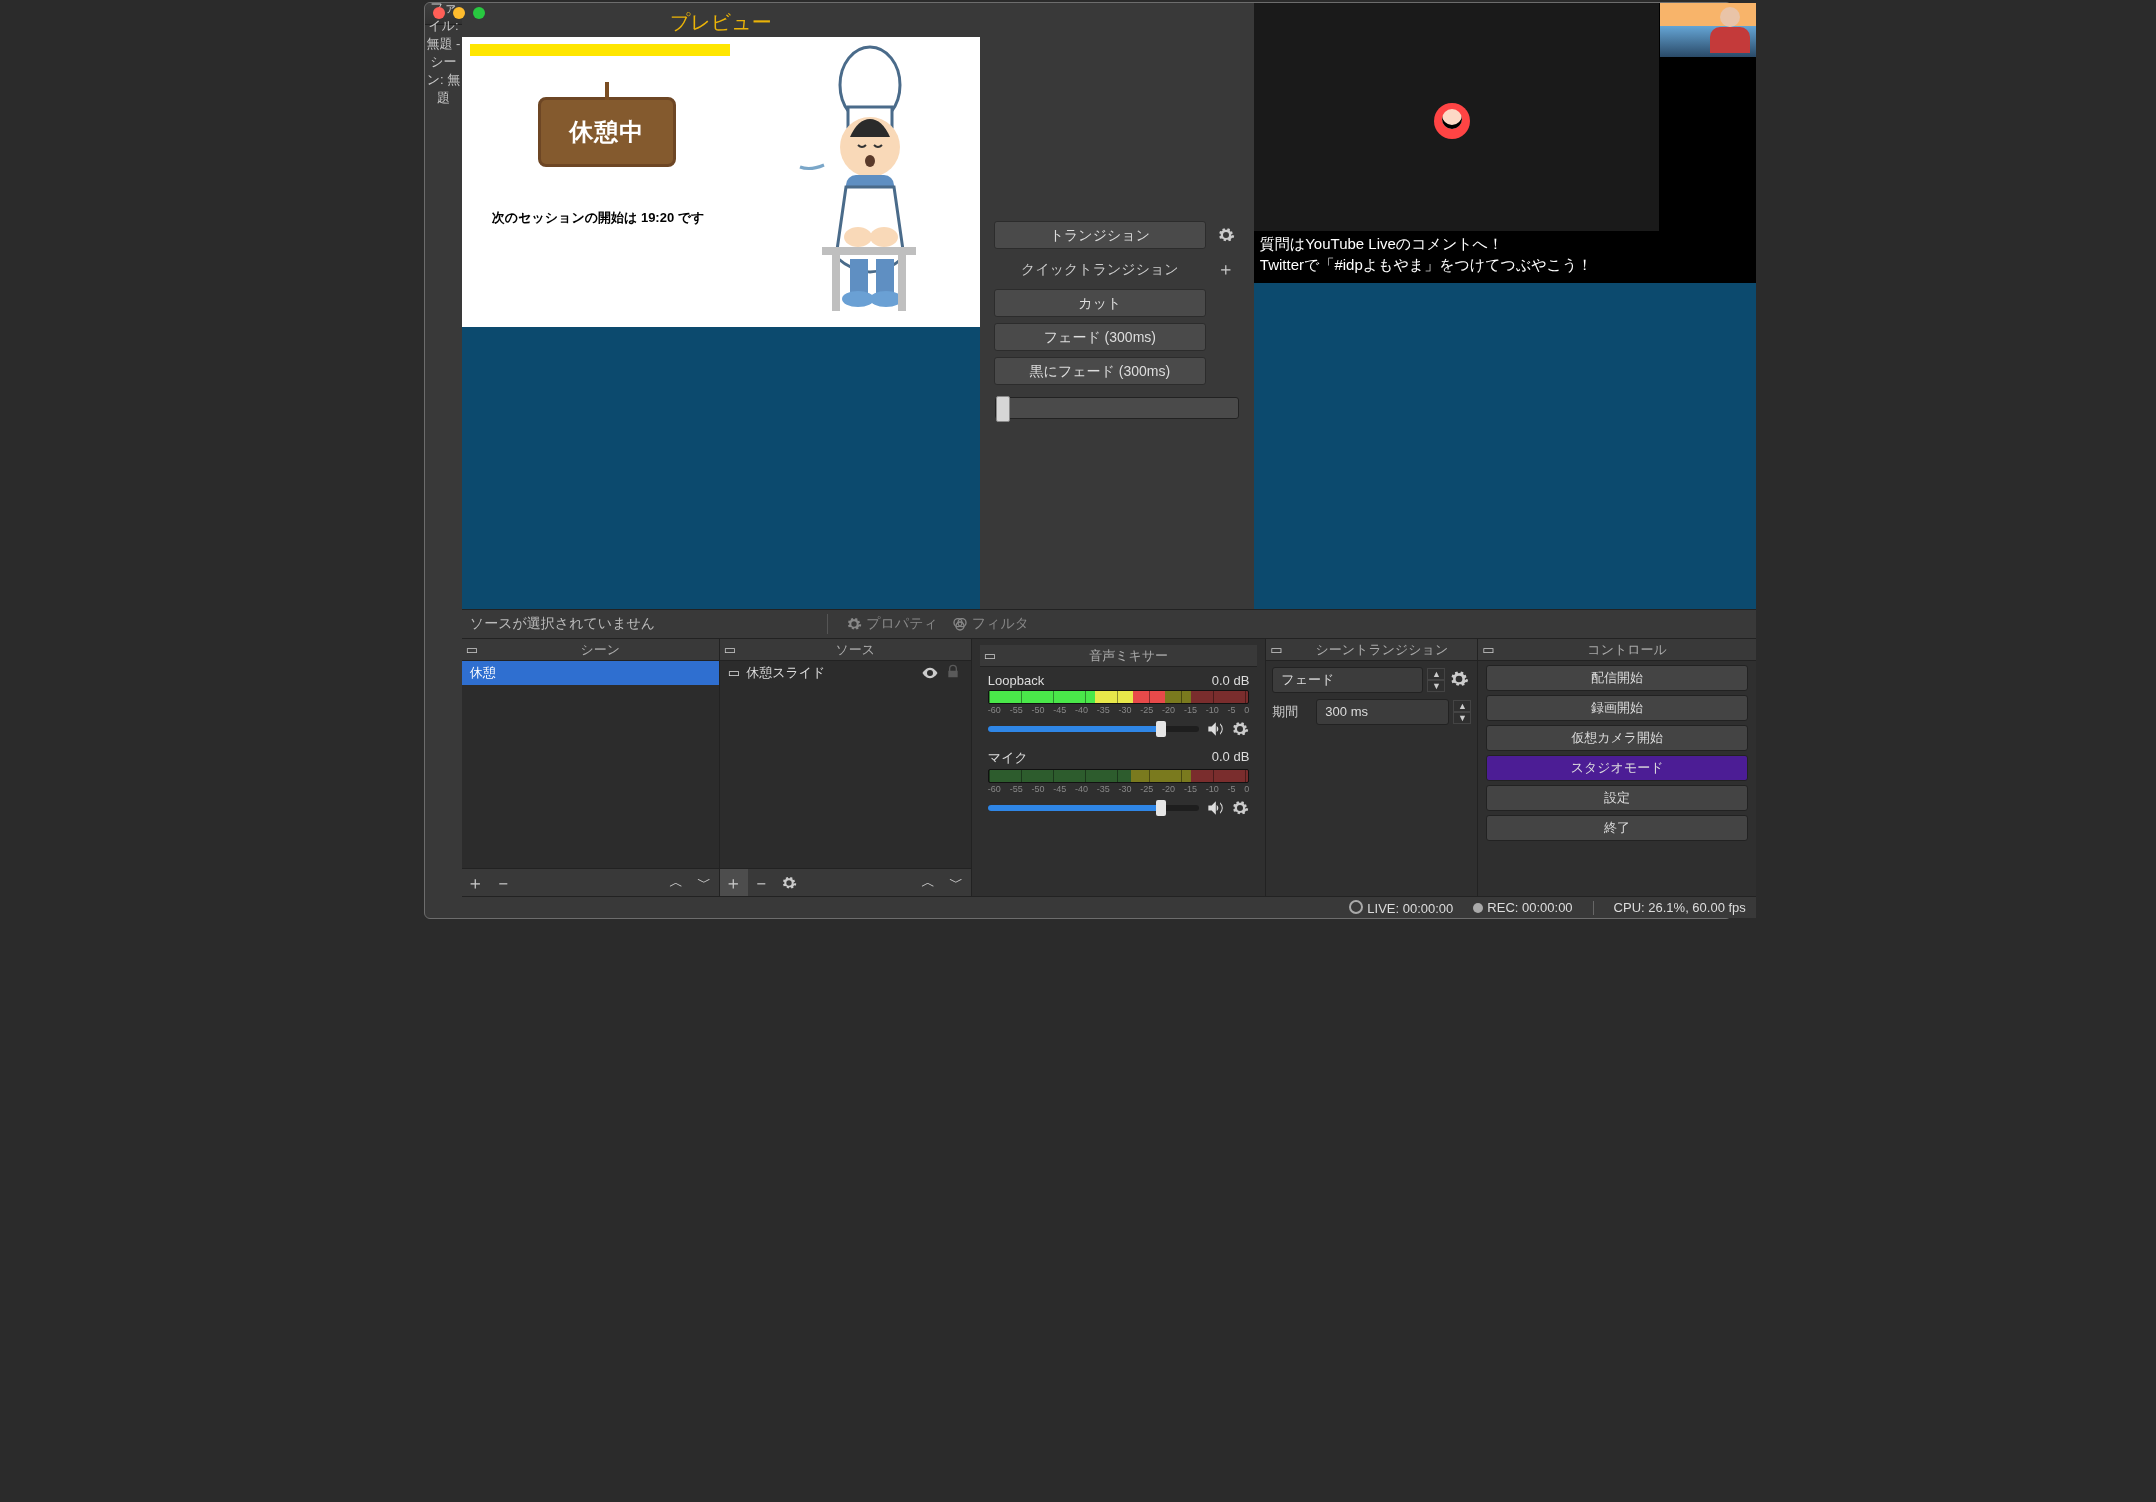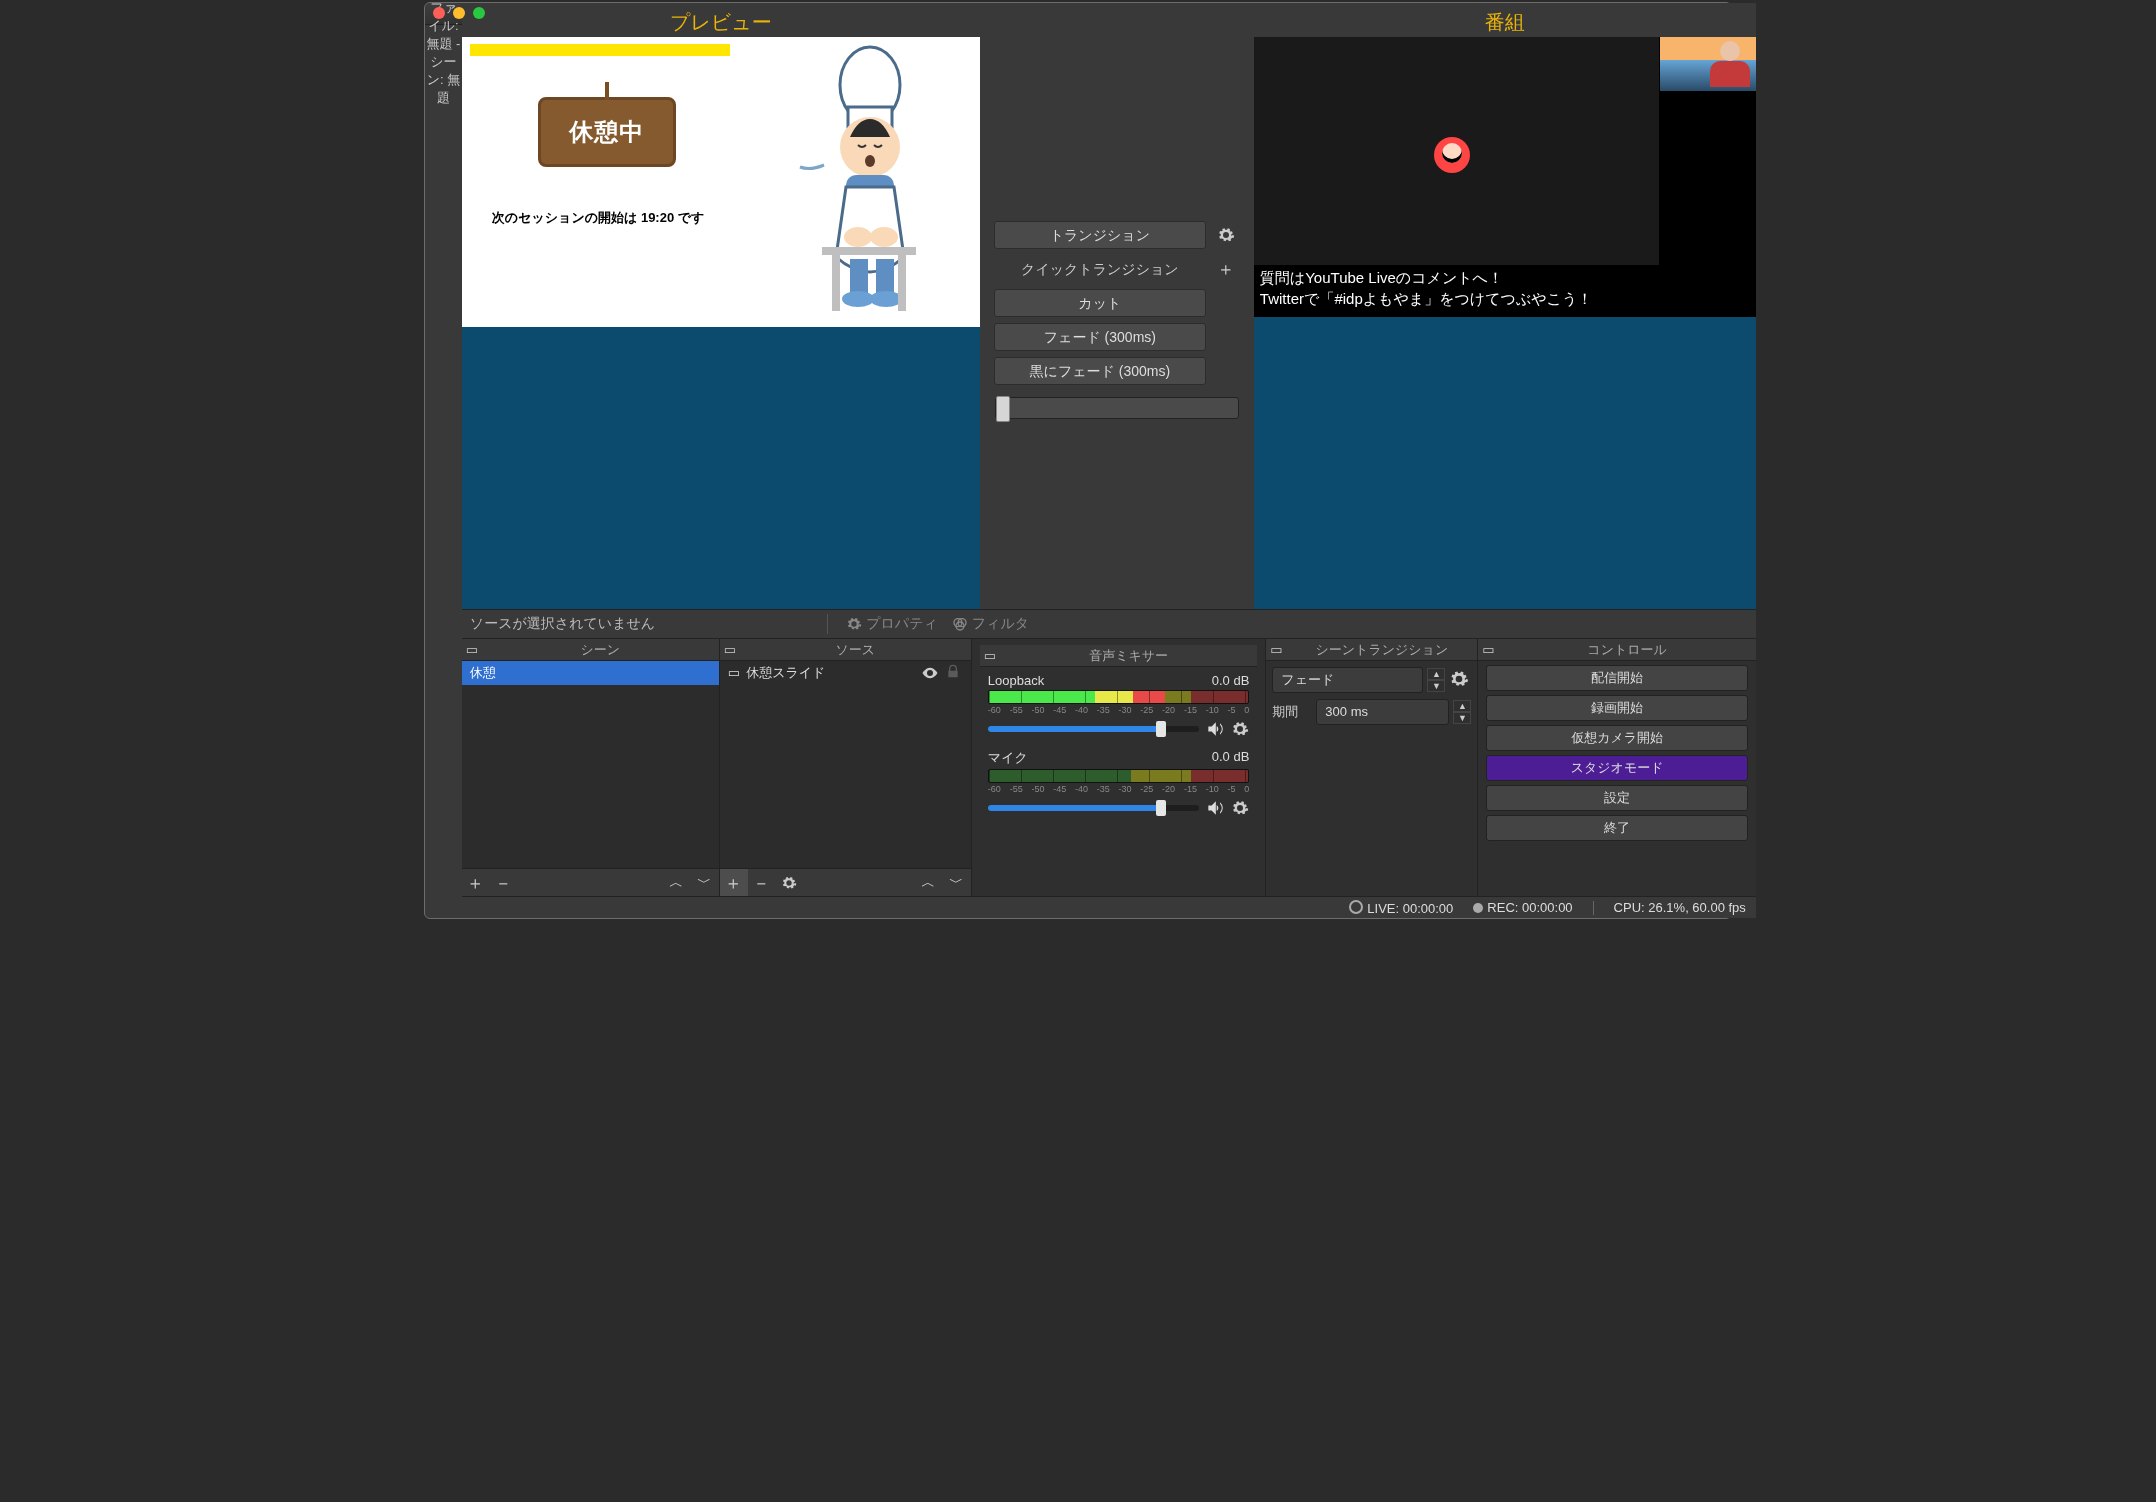--- a/index.html
+++ b/index.html
@@ -196,21 +196,20 @@
         <div class="row">
             <div class="grey-btn">黒にフェード (300ms)</div>
             <div class="icon-sq"></div>
           </div>
         <div class="tbar">
             <div class="tbar-handle"></div>
           </div>
       </div>
 
       <div class="program-col">
-        <div class="col-title">番組</div>
         <div class="viewer" style="justify-content:center">
           <div class="canvas prog-canvas">
             <div class="prog-main">
               <div class="avatar"></div>
             </div>
             <div class="cam">
               <div class="person">
                   <div class="head"></div>
                   <div class="body"></div>
                 </div>

